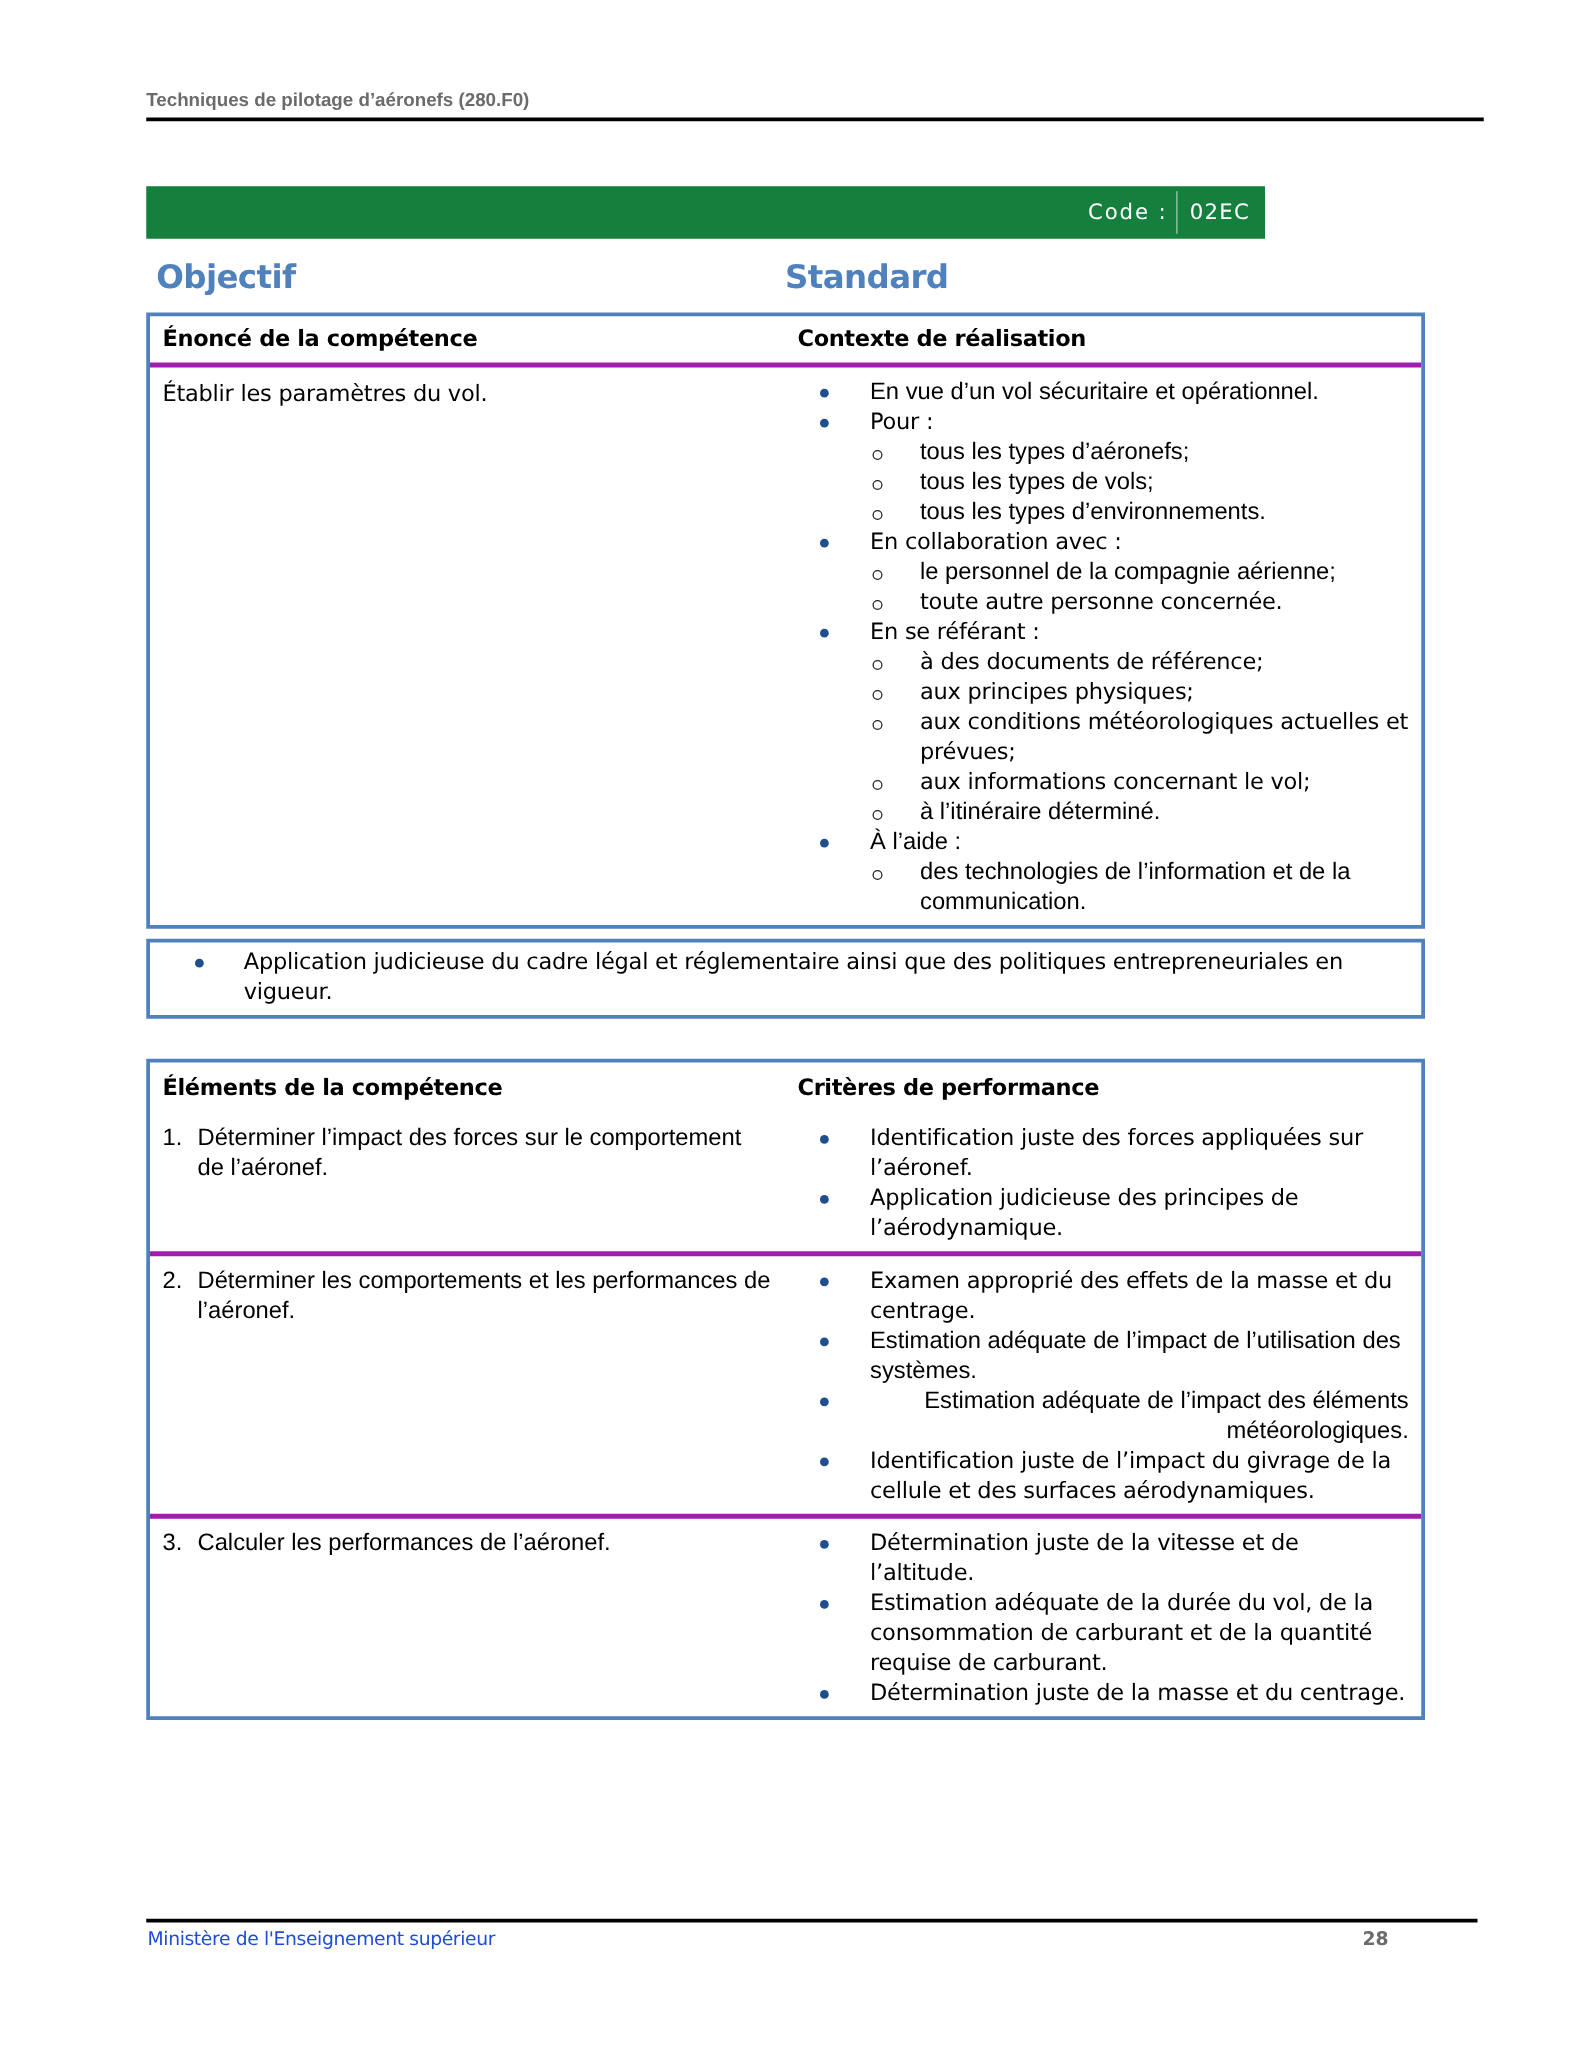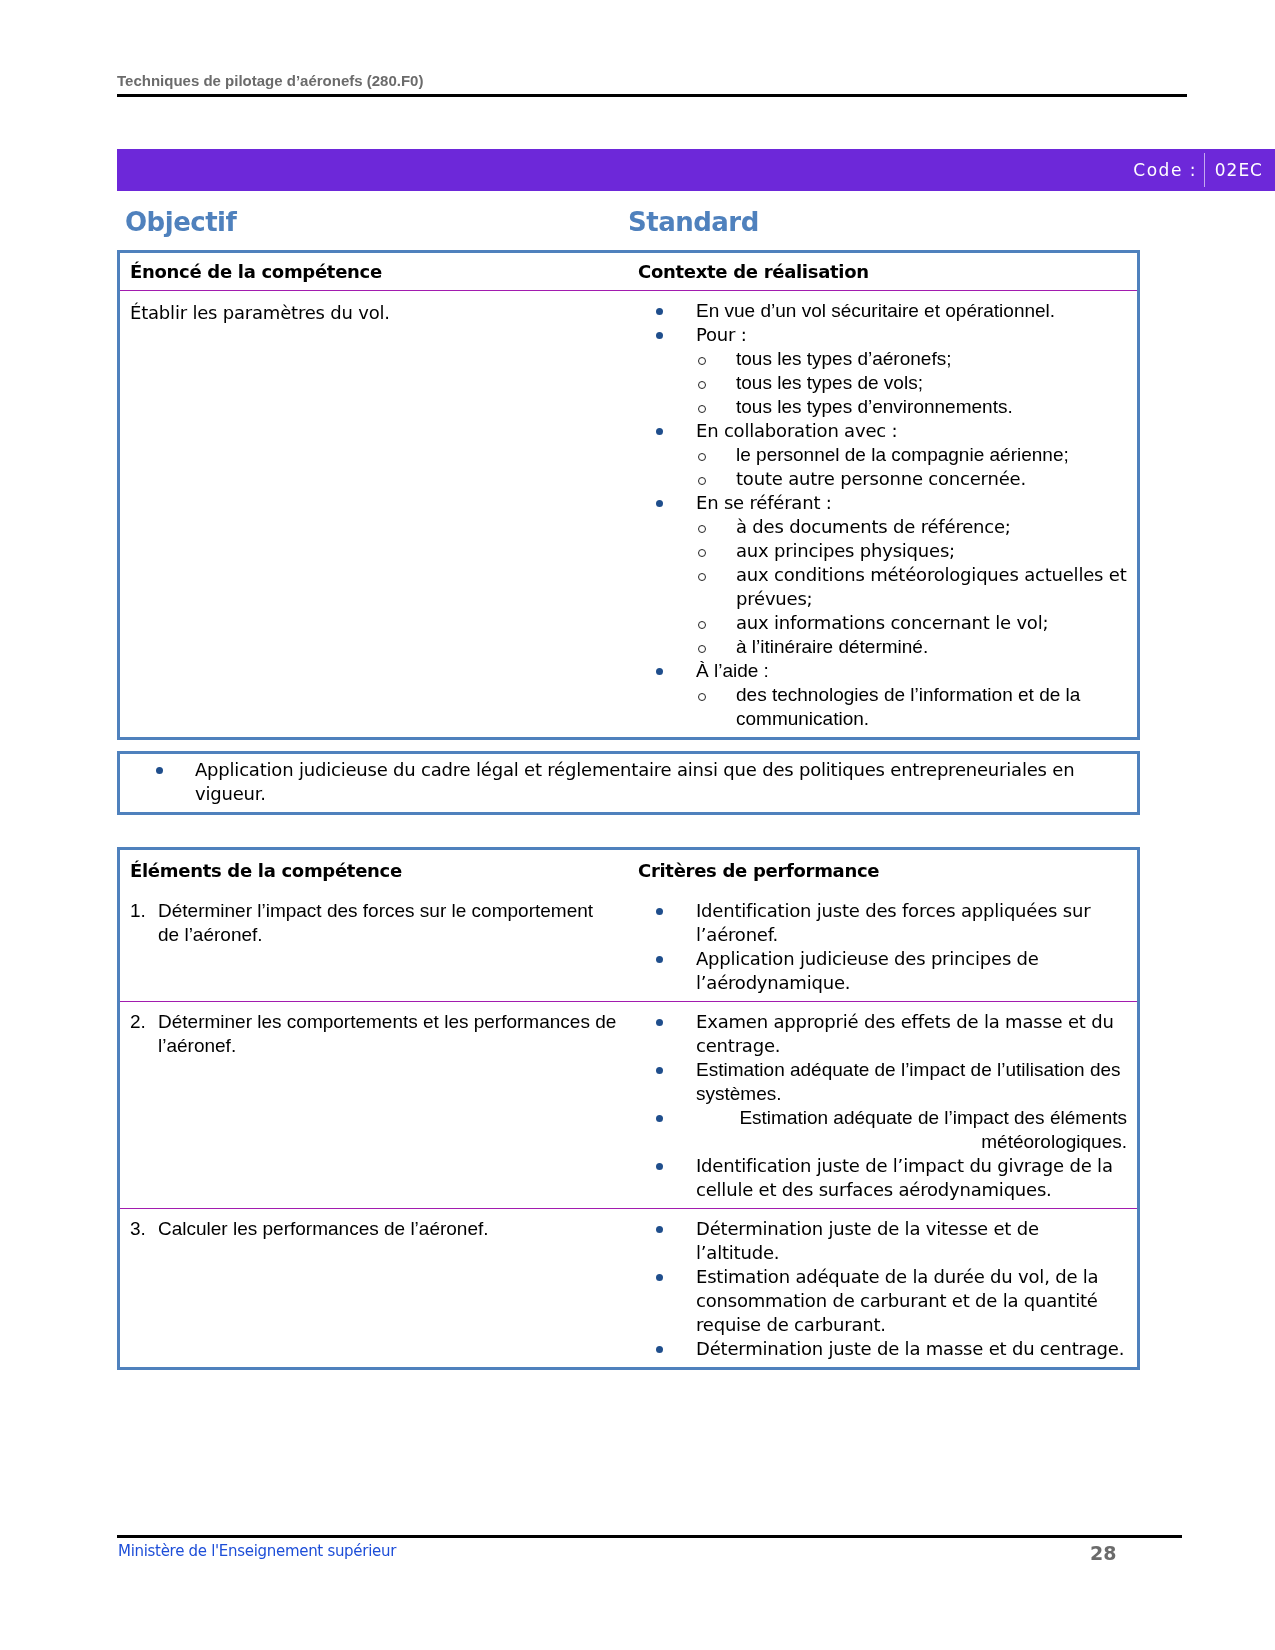--- a/index.html
+++ b/index.html
@@ -1,44 +1,44 @@
 <!DOCTYPE html>
 <html><head>
 <meta charset="utf-8">
 <style>
   html, body { margin: 0; padding: 0; background: #ffffff; }
   body { width: 1275px; height: 1650px; position: relative; font-family: "Liberation Sans", sans-serif; color: #000; }
   .running-header { position: absolute; left: 117px; top: 72px; font-size: 15px; font-weight: bold; color: #6b6b6b; }
   .header-rule { position: absolute; left: 117px; top: 94px; width: 1070px; height: 3px; background: #000; }
-  .code-bar { position: absolute; left: 117px; top: 149px; width: 1158px; height: 42px; background: #6d28d9; }
+  .code-bar { position: absolute; left: 117px; top: 149px; width: 895px; height: 42px; background: #15803d; }
   .code-label { position: absolute; right: 78px; top: 11px; font-family: "DejaVu Sans", sans-serif; font-size: 17px; color: #fff; letter-spacing: 1.5px; }
   .code-value { position: absolute; right: 12px; top: 11px; font-family: "DejaVu Sans", sans-serif; font-size: 17px; color: #fff; letter-spacing: 1px; }
   .code-divider { position: absolute; right: 70px; top: 4px; width: 1px; height: 34px; background: #fff; opacity: .6; }
   .section-title { position: absolute; top: 207px; font-family: "DejaVu Sans", sans-serif; font-weight: bold; font-size: 26px; color: #4f81bd; letter-spacing: -0.5px; }
   .box { position: absolute; left: 117px; width: 1017px; border: 3px solid #4f81bd; box-sizing: content-box; }
-  .row { display: flex; border-top: 1px solid #a21caf; }
+  .row { display: flex; border-top: 4px solid #a21caf; }
   .row:first-child { border-top: none; }
   .cell-left { width: 508px; padding: 8px 10px; box-sizing: border-box; }
   .cell-right { flex: 1; padding: 8px 10px 6px 10px; box-sizing: border-box; }
   .th { font-family: "DejaVu Sans", sans-serif; font-weight: bold; font-size: 18px; letter-spacing: -0.3px; }
   .th-arial { font-family: "Liberation Sans", sans-serif; font-weight: bold; font-size: 19px; }
   .td { font-family: "DejaVu Sans", sans-serif; font-size: 18px; line-height: 24px; letter-spacing: -0.2px; }
   .td-arial { font-family: "Liberation Sans", sans-serif; font-size: 19px; line-height: 24px; }
   ul.bul { list-style: none; margin: 0; padding: 0; }
   ul.bul > li { position: relative; padding-left: 58px; }
   ul.bul > li > .dot { position: absolute; left: 18px; top: 9px; width: 7px; height: 7px; border-radius: 50%; background: #1f4e8c; }
   ul.sub { list-style: none; margin: 0; padding: 0; }
   ul.sub > li { position: relative; padding-left: 42px; margin-left: -2px; }
   ul.sub > li > .circ { position: absolute; left: 4px; top: 10px; width: 8px; height: 8px; border-radius: 50%; border: 1.3px solid #222; box-sizing: border-box; }
   ol.num { list-style: none; margin: 0; padding: 0; }
   ol.num > li { position: relative; padding-left: 28px; }
   ol.num > li > .n { position: absolute; left: 0; top: 0; }
   .footer-rule { position: absolute; left: 117px; top: 1535px; width: 1065px; height: 3px; background: #000; }
   .footer-left { position: absolute; left: 118px; top: 1542px; font-family: "DejaVu Sans", sans-serif; font-size: 15px; font-weight: normal; color: #1d4ed8; letter-spacing: -0.3px; }
-  .footer-right { position: absolute; left: 1090px; top: 1542px; font-family: "DejaVu Sans", sans-serif; font-size: 19px; font-weight: bold; color: #6b6b6b; }
+  .footer-right { position: absolute; left: 1090px; top: 1542px; font-family: "DejaVu Sans", sans-serif; font-size: 15px; font-weight: bold; color: #6b6b6b; }
 </style>
 </head>
 <body>
 
 <div class="running-header">Techniques de pilotage d’aéronefs (280.F0)</div>
 <div class="header-rule"></div>
 
 <div class="code-bar">
   <span class="code-label">Code :</span>
   <span class="code-divider"></span>

